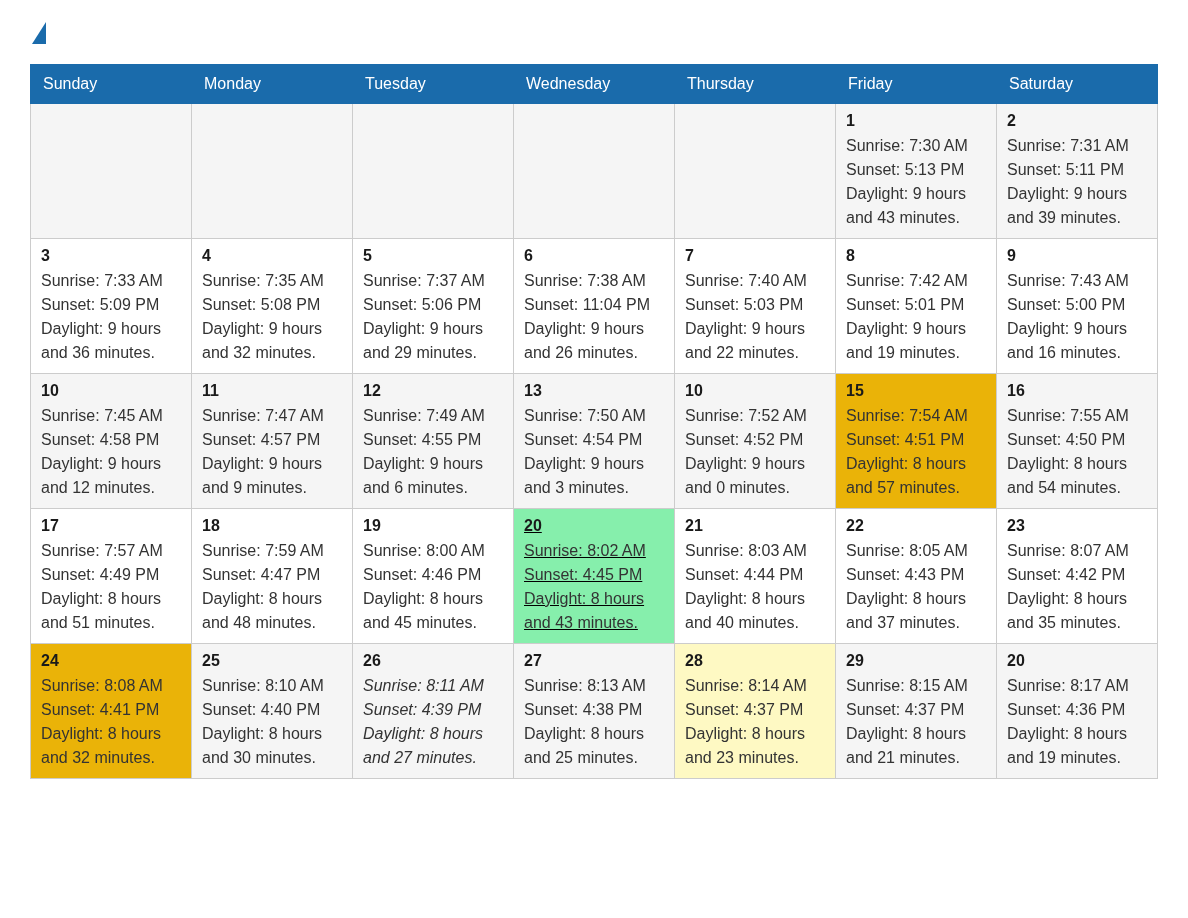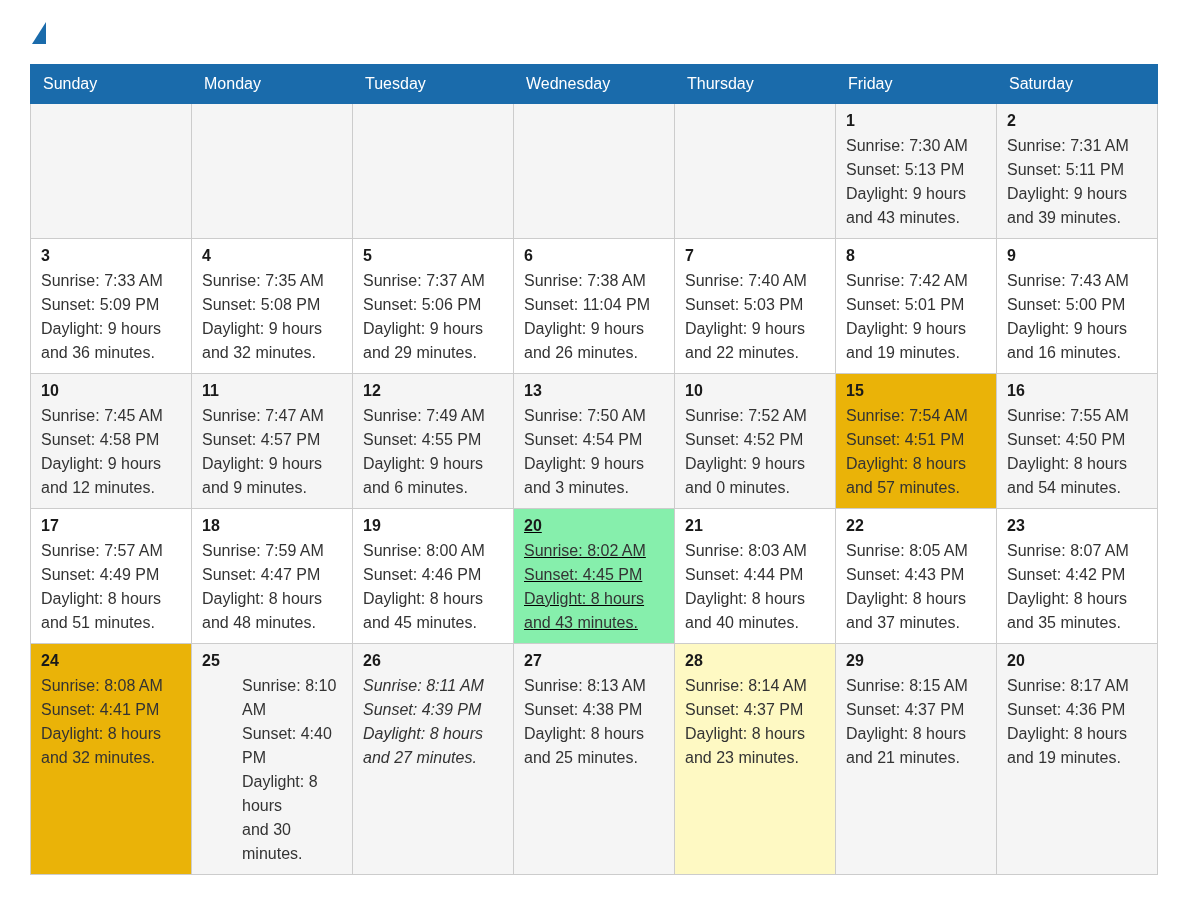--- a/index.html
+++ b/index.html
@@ -309,21 +309,21 @@
       <tr>
         <td style="background: #eab308;">
           <span class="day-number">24</span>
           <div class="day-info" style="white-space: pre-line;">Sunrise: 8:08 AM
 Sunset: 4:41 PM
 Daylight: 8 hours
 and 32 minutes.</div>
         </td>
         <td style="background: rgb(245, 245, 245);">
           <span class="day-number">25</span>
-          <div class="day-info" style="white-space: pre-line; margin-left: 40px;">Sunrise: 8:10 AM
+          <div class="day-info" style="white-space: pre-line;">Sunrise: 8:10 AM
 Sunset: 4:40 PM
 Daylight: 8 hours
 and 30 minutes.</div>
         </td>
         <td style="background: rgb(245, 245, 245);">
           <span class="day-number">26</span>
           <div class="day-info" style="white-space: pre-line; font-style: italic;">Sunrise: 8:11 AM
 Sunset: 4:39 PM
 Daylight: 8 hours
 and 27 minutes.</div>

